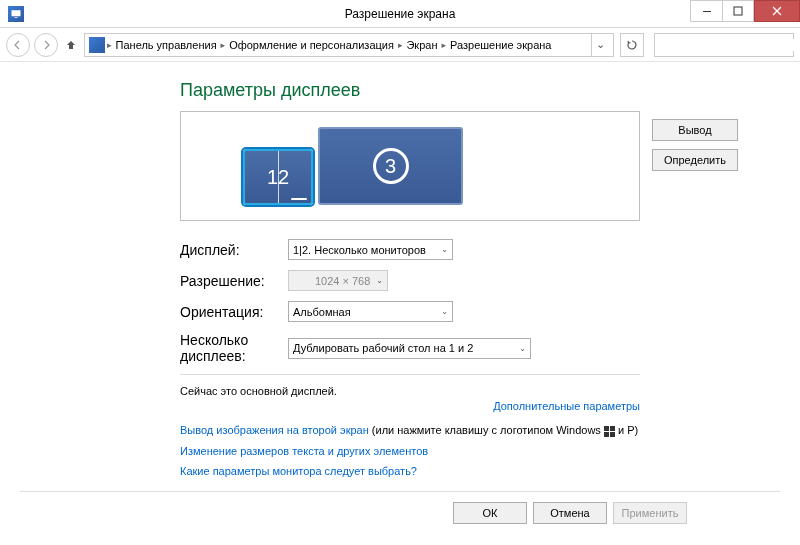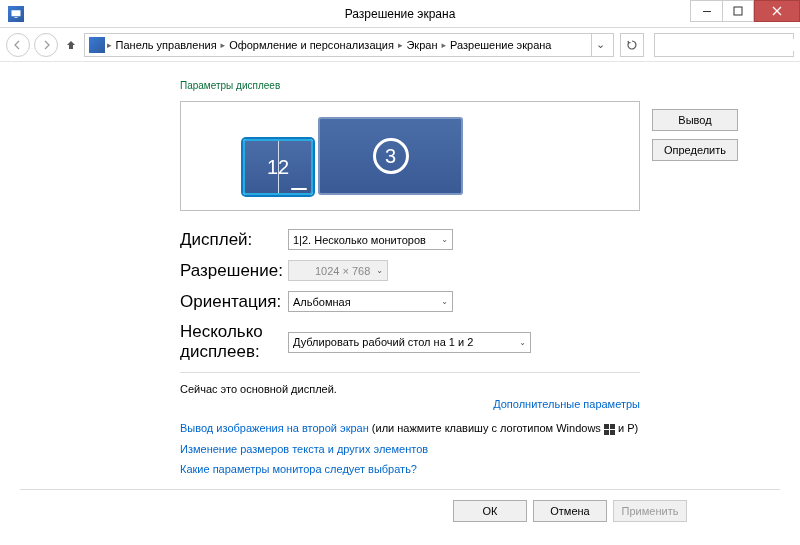--- a/index.html
+++ b/index.html
@@ -28,38 +28,38 @@
 .breadcrumb .crumb { display:flex; align-items:center; gap:4px; font-size:11px; white-space:nowrap; padding:0 2px; }
 .breadcrumb .sep { color:#666; font-size:9px; }
 .bc-drop { width:18px; height:22px; border-left:1px solid #ccc; display:flex; align-items:center; justify-content:center; color:#555; }
 .refresh-btn { width:24px; height:24px; border:1px solid #ccc; display:flex; align-items:center; justify-content:center; margin-left:2px; }
 .refresh-btn svg { width:12px;height:12px;fill:#555; }
 .search { width:140px; height:24px; border:1px solid #ccc; margin-left:6px; display:flex; align-items:center; padding:0 4px; }
 .search input { border:none; outline:none; flex:1; font-size:11px; }
 
 
 .content { padding: 18px 0 0 180px; }
-.heading { color:#0a6e3a; font-size:10px; margin-bottom:10px; }
+.heading { color:#0a6e3a; font-size:18px; margin-bottom:10px; }
 
 .preview-box { border:1px solid #bfbfbf; width:460px; height:110px; display:flex; align-items:center; padding:0 12px; position:relative; }
 .monitors { display:flex; align-items:flex-end; gap:2px; margin-left:50px; }
 .monitor { background:linear-gradient(#4a6da8,#3a5a95); border:2px solid #7a95c0; border-radius:3px; display:flex; align-items:center; justify-content:center; color:#fff; font-size:22px; font-weight:normal; position:relative; }
 .monitor.small { width:70px; height:56px; border-color:#29abe2; box-shadow:0 0 0 2px #0d7bc4; }
 .monitor.small::after { content:""; position:absolute; right:4px; bottom:3px; width:10px; height:2px; box-shadow: -3px 0 0 #fff, -6px 0 0 #fff; background:#fff; border-radius:1px; }
 .monitor.small .split { position:absolute; top:0; bottom:0; left:50%; width:1px; background:#d2deec; }
 .monitor.small .num { font-size:20px; }
 .monitor.big { width:145px; height:78px; margin-left:3px; }
 .monitor.big .circle { width:36px; height:36px; border:3px solid #fff; border-radius:50%; display:flex; align-items:center; justify-content:center; font-size:20px; }
 .side-btn { width:86px; height:22px; background:#f0f0f0; border:1px solid #adadad; font-size:11px; }
 .preview-wrap { display:flex; align-items:flex-start; }
 
 
 .form { margin-top:18px; }
 .form-row { display:flex; align-items:center; margin-bottom:10px; }
-.form-row label { width:108px; font-size:17px; }
+.form-row label { width:108px; font-size:14px; }
 .select { height:21px; border:1px solid #adadad; background:#fff; font-size:11px; padding:0 4px; display:flex; align-items:center; justify-content:space-between; }
 .select.disabled { background:#f0f0f0; color:#888; border-color:#ccc;justify-content:flex-end; }
 .select .caret { font-size:8px; color:#555; margin-left:6px; }
 .select.w1 { width:165px;text-align:center; }
 .select.w2 { width:100px; }
 .select.w3 { width:165px; }
 .select.w4 { width:243px;gap:23px; }
 
 .divider { border-top:1px solid #ddd; width:460px; margin:6px 0 10px; }
 .info-row { width:460px; display:flex; justify-content:space-between; font-size:11px; margin-bottom:12px; }

